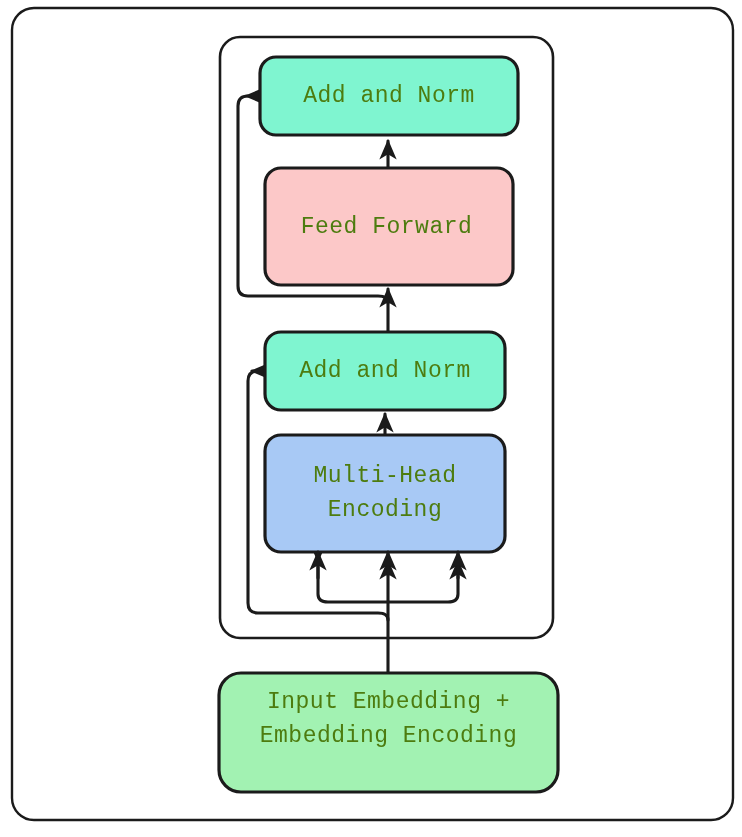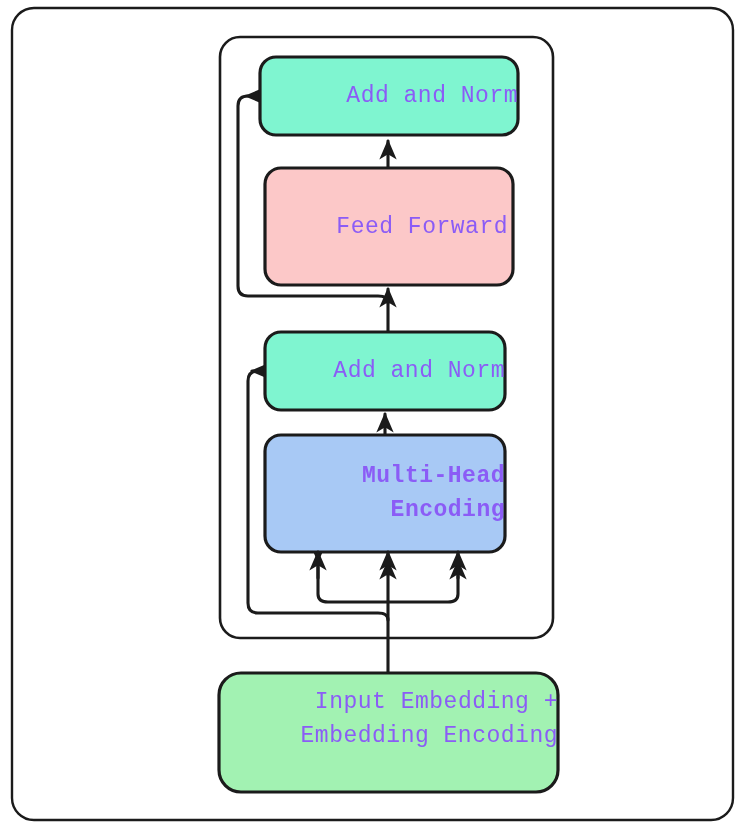--- a/index.html
+++ b/index.html
@@ -22,24 +22,24 @@
     position: absolute;
     left: 0;
     top: 0;
     width: 742px;
     height: 837px;
   }
   .node-label {
     position: absolute;
     display: flex;
     flex-direction: column;
-    align-items: flex-end;
+    align-items: center;
     justify-content: center;
     text-align: center;
-    color: #8b5cf6;
+    color: #4d7c0f;
     letter-spacing: 0.5px;
     pointer-events: none;
     white-space: pre;
   }
   .lbl-line { display: block; }
 </style>
 </head>
 <body>
 
 <div id="stage">
@@ -92,21 +92,21 @@
   </div>
 
   <div class="node-label" style="left:265px; top:168px; width:243px; height:117px; font-size:23px;">
     <span class="lbl-line">Feed Forward</span>
   </div>
 
   <div class="node-label" style="left:265px; top:332px; width:240px; height:78px; font-size:23px;">
     <span class="lbl-line">Add and Norm</span>
   </div>
 
-  <div class="node-label" style="left:265px; top:435px; width:240px; height:117px; font-size:23px; line-height:1.45;font-weight:bold;">
+  <div class="node-label" style="left:265px; top:435px; width:240px; height:117px; font-size:23px; line-height:1.45;">
     <span class="lbl-line">Multi-Head</span>
     <span class="lbl-line">Encoding</span>
   </div>
 
   <div class="node-label" style="left:219px; top:673px; width:339px; height:93px; font-size:23px; line-height:1.45;">
     <span class="lbl-line">Input Embedding +</span>
     <span class="lbl-line">Embedding Encoding</span>
   </div>
 
 </div>

